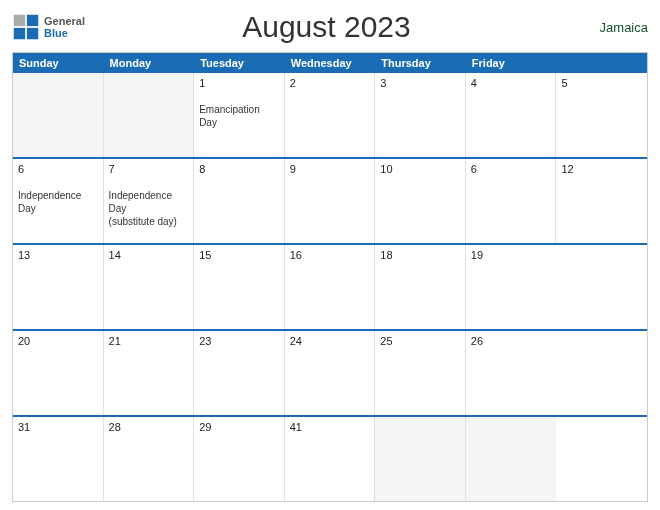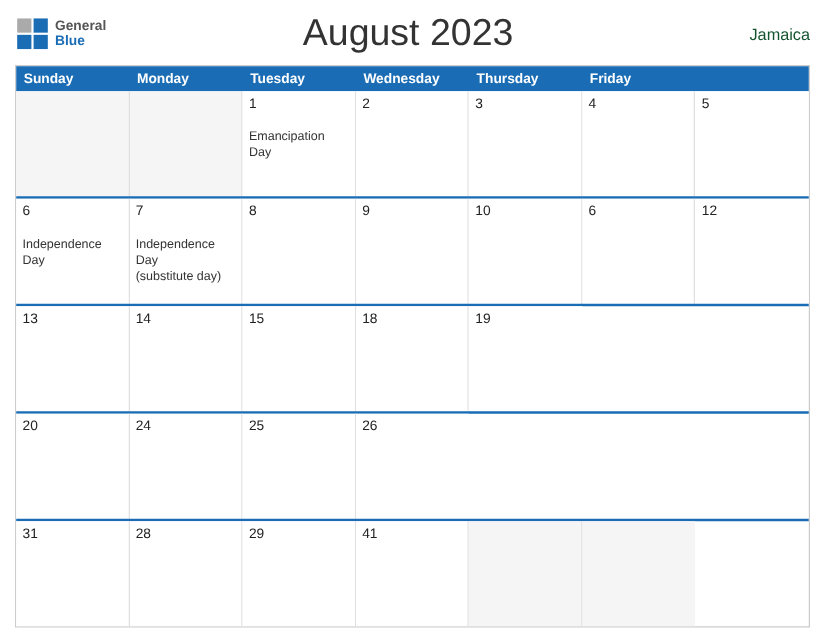--- a/index.html
+++ b/index.html
@@ -204,30 +204,39 @@
         <div class="day-cell">
           <span class="day-number">13</span>
         </div>
         <div class="day-cell">
           <span class="day-number">14</span>
         </div>
         <div class="day-cell">
           <span class="day-number">15</span>
         </div>
         <div class="day-cell">
+          <span class="day-number">16</span>
+        </div>
+        <div class="day-cell">
           <span class="day-number">18</span>
         </div>
         <div class="day-cell">
           <span class="day-number">19</span>
         </div>
       </div>
 
       <div class="week-row">
         <div class="day-cell">
           <span class="day-number">20</span>
+        </div>
+        <div class="day-cell">
+          <span class="day-number">21</span>
+        </div>
+        <div class="day-cell">
+          <span class="day-number">23</span>
         </div>
         <div class="day-cell">
           <span class="day-number">24</span>
         </div>
         <div class="day-cell">
           <span class="day-number">25</span>
         </div>
         <div class="day-cell">
           <span class="day-number">26</span>
         </div>

